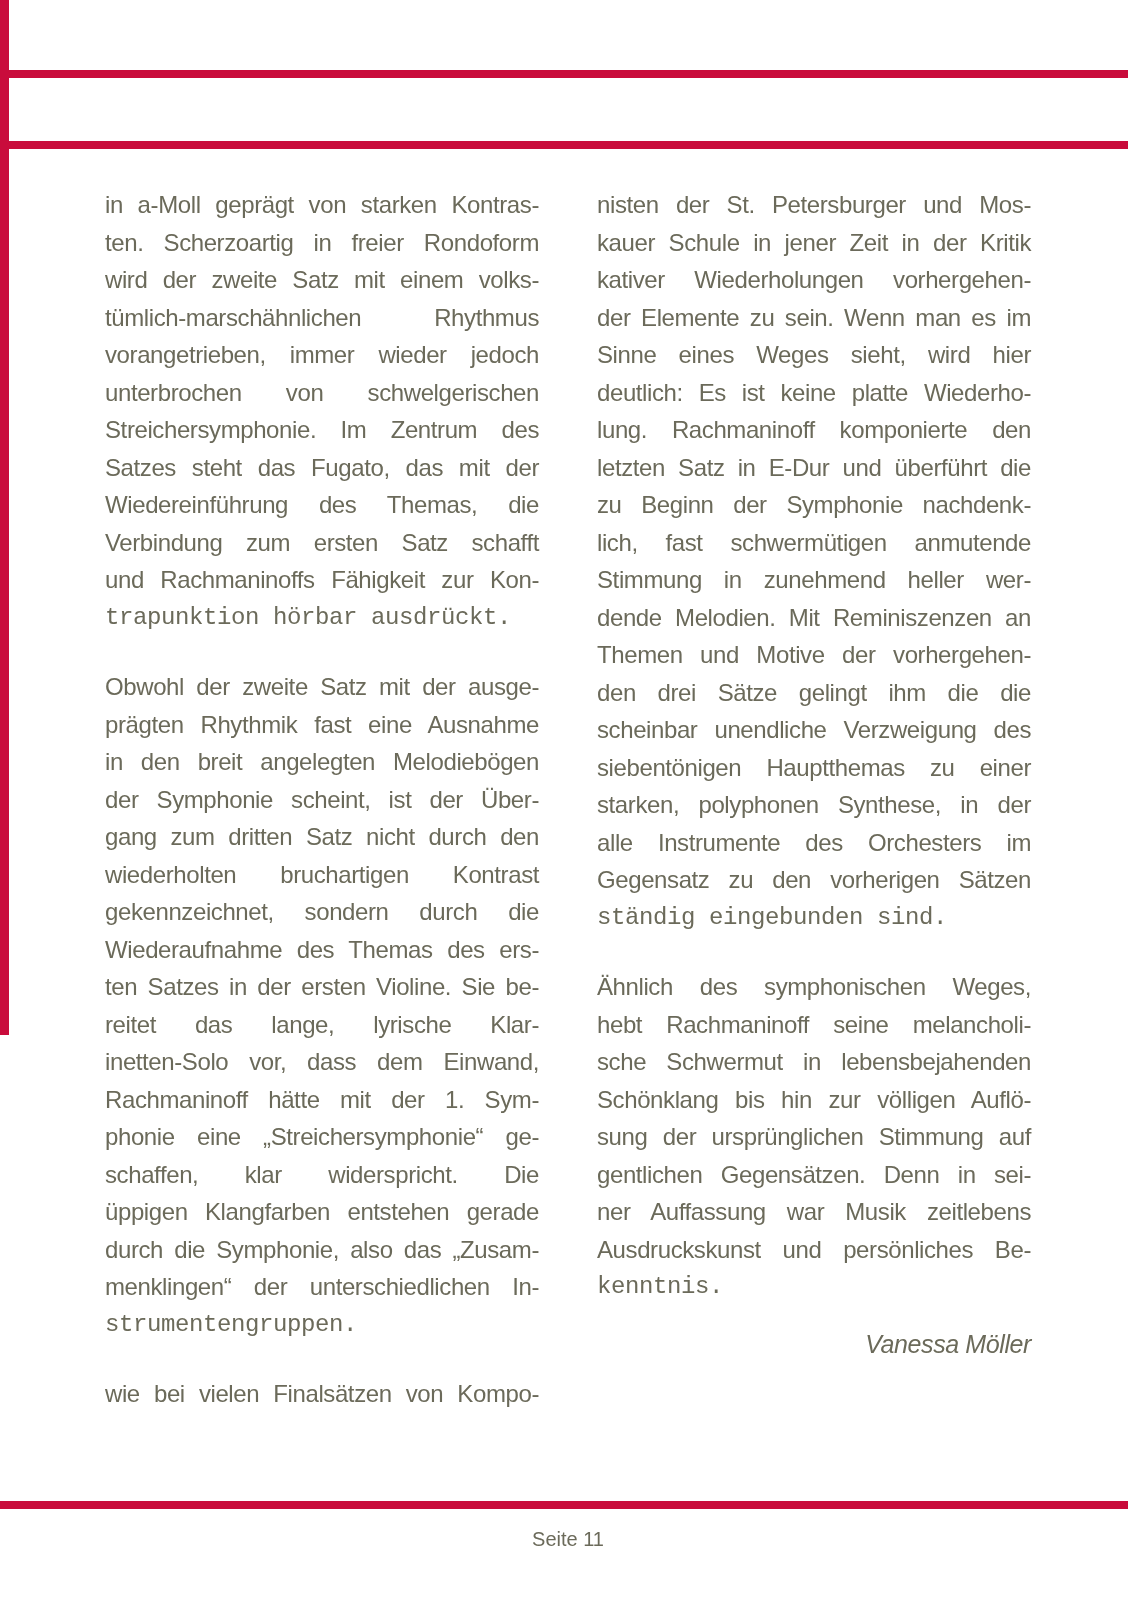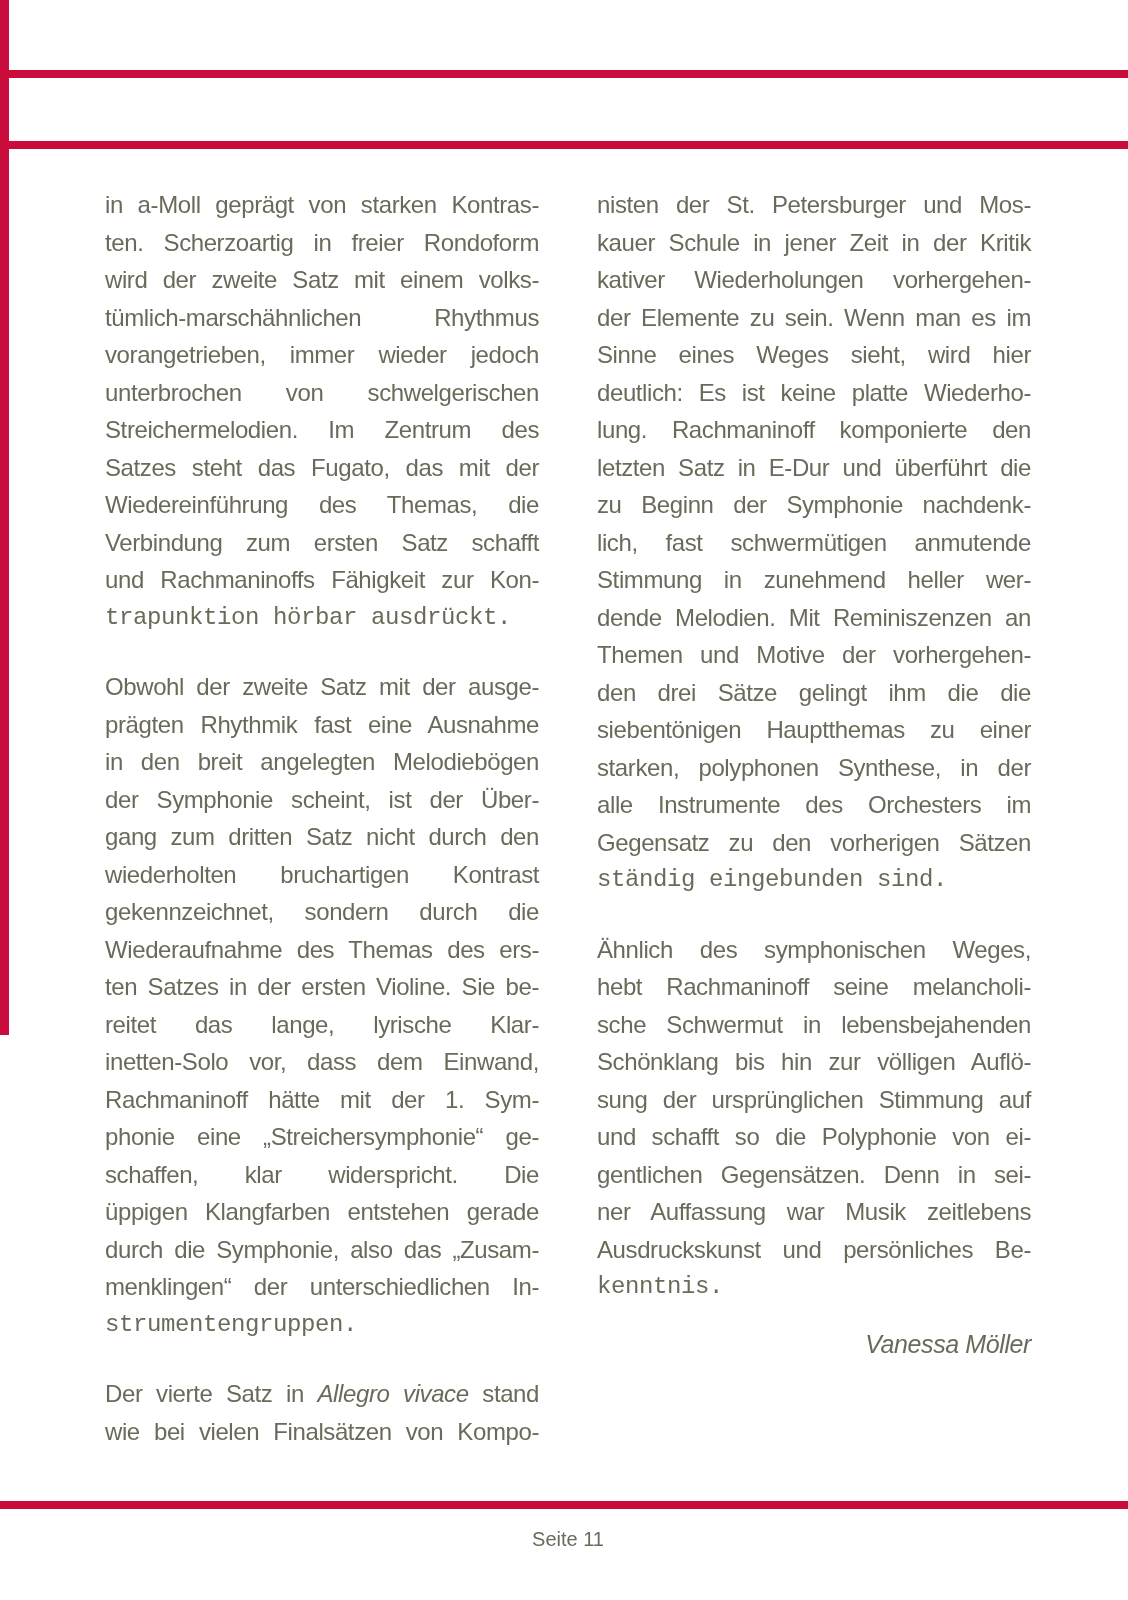--- a/index.html
+++ b/index.html
@@ -66,21 +66,21 @@
 <div class="content">
   <div class="column">
     <div>
         <div class="para">
           <div class="line">in a-Moll geprägt von starken Kontras-</div>
           <div class="line">ten. Scherzoartig in freier Rondoform</div>
           <div class="line">wird der zweite Satz mit einem volks-</div>
           <div class="line">tümlich-marschähnlichen Rhythmus</div>
           <div class="line">vorangetrieben, immer wieder jedoch</div>
           <div class="line">unterbrochen von schwelgerischen</div>
-          <div class="line">Streichermelodien. Im Zentrum des</div>
+          <div class="line">Streichersymphonie. Im Zentrum des</div>
           <div class="line">Satzes steht das Fugato, das mit der</div>
           <div class="line">Wiedereinführung des Themas, die</div>
           <div class="line">Verbindung zum ersten Satz schafft</div>
           <div class="line">und Rachmaninoffs Fähigkeit zur Kon-</div>
           <div class="line last">trapunktion hörbar ausdrückt.</div>
         </div>
         <div class="para">
           <div class="line">Obwohl der zweite Satz mit der ausge-</div>
           <div class="line">prägten Rhythmik fast eine Ausnahme</div>
           <div class="line">in den breit angelegten Melodiebögen</div>
@@ -94,21 +94,20 @@
           <div class="line">inetten-Solo vor, dass dem Einwand,</div>
           <div class="line">Rachmaninoff hätte mit der 1. Sym-</div>
           <div class="line">phonie eine „Streichersymphonie“ ge-</div>
           <div class="line">schaffen, klar widerspricht. Die</div>
           <div class="line">üppigen Klangfarben entstehen gerade</div>
           <div class="line">durch die Symphonie, also das „Zusam-</div>
           <div class="line">menklingen“ der unterschiedlichen In-</div>
           <div class="line last">strumentengruppen.</div>
         </div>
         <div class="para">
-          <div class="line"><span>Der vierte Satz in </span><em>Allegro vivace</em><span> stand</span></div>
           <div class="line">wie bei vielen Finalsätzen von Kompo-</div>
         </div>
       </div>
   </div>
   <div class="column">
     <div>
         <div class="para">
           <div class="line">nisten der St. Petersburger und Mos-</div>
           <div class="line">kauer Schule in jener Zeit in der Kritik</div>
           <div class="line">kativer Wiederholungen vorhergehen-</div>
@@ -116,33 +115,33 @@
           <div class="line">Sinne eines Weges sieht, wird hier</div>
           <div class="line">deutlich: Es ist keine platte Wiederho-</div>
           <div class="line">lung. Rachmaninoff komponierte den</div>
           <div class="line">letzten Satz in E-Dur und überführt die</div>
           <div class="line">zu Beginn der Symphonie nachdenk-</div>
           <div class="line">lich, fast schwermütigen anmutende</div>
           <div class="line">Stimmung in zunehmend heller wer-</div>
           <div class="line">dende Melodien. Mit Reminiszenzen an</div>
           <div class="line">Themen und Motive der vorhergehen-</div>
           <div class="line">den drei Sätze gelingt ihm die die</div>
+          <div class="line">scheinbar unendliche Verzweigung des</div>
           <div class="line">siebentönigen Hauptthemas zu einer</div>
           <div class="line">starken, polyphonen Synthese, in der</div>
           <div class="line">alle Instrumente des Orchesters im</div>
           <div class="line">Gegensatz zu den vorherigen Sätzen</div>
           <div class="line last">ständig eingebunden sind.</div>
         </div>
         <div class="para">
           <div class="line">Ähnlich des symphonischen Weges,</div>
           <div class="line">hebt Rachmaninoff seine melancholi-</div>
           <div class="line">sche Schwermut in lebensbejahenden</div>
           <div class="line">Schönklang bis hin zur völligen Auflö-</div>
           <div class="line">sung der ursprünglichen Stimmung auf</div>
-          <div class="line">und schafft so die Polyphonie von ei-</div>
           <div class="line">gentlichen Gegensätzen. Denn in sei-</div>
           <div class="line">ner Auffassung war Musik zeitlebens</div>
           <div class="line">Ausdruckskunst und persönliches Be-</div>
           <div class="line last">kenntnis.</div>
         </div>
       </div>
     <div class="byline">Vanessa Möller</div>
   </div>
 </div>
 

